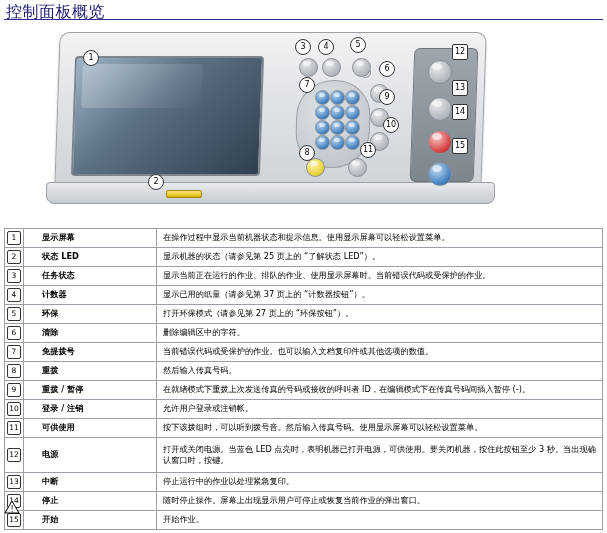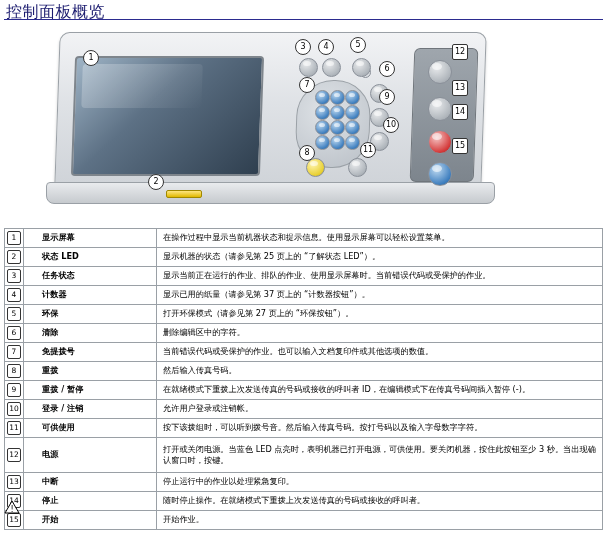--- a/index.html
+++ b/index.html
@@ -377,36 +377,36 @@
         <td class="c-desc">在就绪模式下重拨上次发送传真的号码或接收的呼叫者 ID，在编辑模式下在传真号码间插入暂停 (-)。</td>
       </tr>
       <tr>
         <td class="c-num"><span class="numbox">10</span></td>
         <td class="c-name">登录 / 注销</td>
         <td class="c-desc">允许用户登录或注销帐。</td>
       </tr>
       <tr>
         <td class="c-num"><span class="numbox">11</span></td>
         <td class="c-name">可供使用</td>
-        <td class="c-desc">按下该拨组时，可以听到拨号音。然后输入传真号码。按打号码以及输入字母数字字符。</td>
+        <td class="c-desc">按下该拨组时，可以听到拨号音。然后输入传真号码。使用显示屏幕可以轻松设置菜单。</td>
       </tr>
       <tr class="row-tall">
         <td class="c-num"><span class="numbox">12</span></td>
         <td class="c-name">电源</td>
         <td class="c-desc">打开或关闭电源。当蓝色 LED 点亮时，表明机器已打开电源，可供使用。要关闭机器，按住此按钮至少 3 秒。当出现确认窗口时，按键。</td>
       </tr>
       <tr>
         <td class="c-num"><span class="numbox">13</span></td>
         <td class="c-name">中断</td>
         <td class="c-desc">停止运行中的作业以处理紧急复印。</td>
       </tr>
       <tr>
         <td class="c-num"><span class="numbox">14</span></td>
         <td class="c-name">停止</td>
-        <td class="c-desc">随时停止操作。在就绪模式下重拨上次发送传真的号码或接收的呼叫者。</td>
+        <td class="c-desc">随时停止操作。屏幕上出现显示用户可停止或恢复当前作业的弹出窗口。</td>
       </tr>
       <tr>
         <td class="c-num"><span class="numbox">15</span></td>
         <td class="c-name">开始</td>
         <td class="c-desc">开始作业。</td>
       </tr>
     </tbody>
   </table>
 
   <div class="note">

